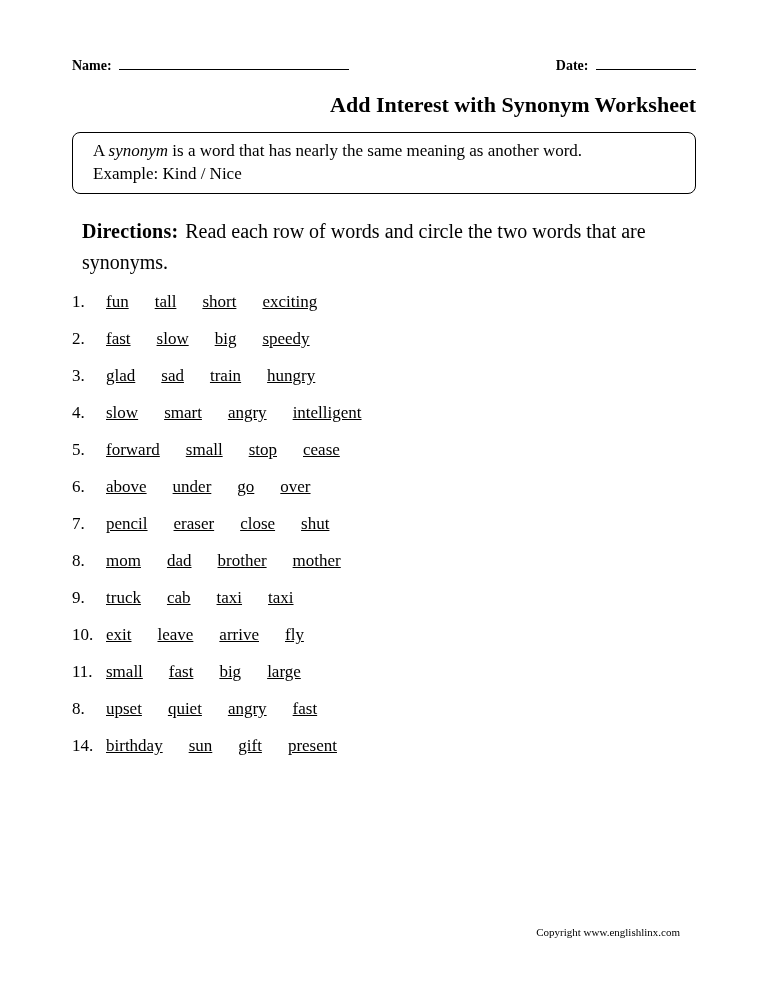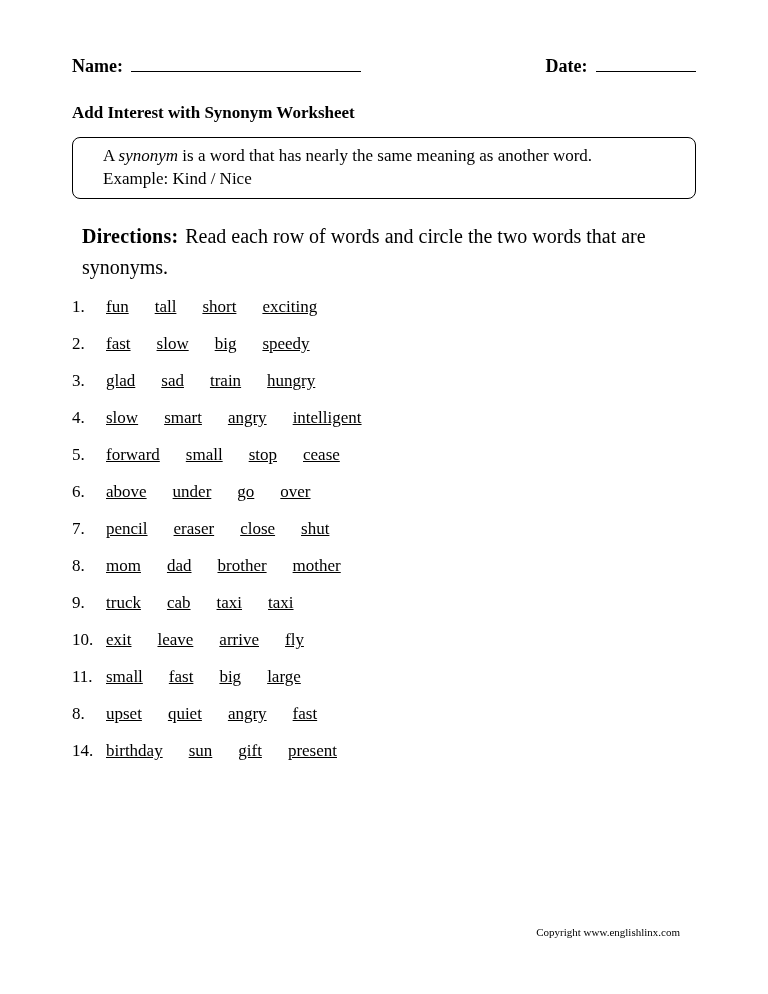--- a/index.html
+++ b/index.html
@@ -9,50 +9,50 @@
       background: #fff;
       font-family: "Times New Roman", Times, serif;
       color: #000;
       padding: 56px 72px 40px 72px;
       position: relative;
     }
     .header-row {
       display: flex;
       justify-content: space-between;
       align-items: baseline;
-      margin-bottom: 26px;
-      font-size: 18px;
+      margin-bottom: 18px;
+      font-size: 14px;
     }
     .header-row .label { font-weight: bold; }
     .name-line {
       display: inline-block;
       border-bottom: 1.5px solid #000;
       width: 230px;
       height: 14px;
       margin-left: 4px;
       vertical-align: baseline;
     }
     .date-line {
       display: inline-block;
       border-bottom: 1.5px solid #000;
       width: 100px;
       height: 14px;
       margin-left: 4px;
       vertical-align: baseline;
     }
     .title {
-      text-align: left;
+      text-align: right;
       font-weight: bold;
-      font-size: 17px;
+      font-size: 22px;
       margin-bottom: 14px;
     }
     .definition-box {
       border: 1.5px solid #000;
       border-radius: 8px;
-      padding: 7px 14px 7px 30px;
+      padding: 7px 14px 7px 20px;
       font-size: 17px;
       line-height: 1.35;
       margin-bottom: 22px;
     }
     .definition-box .term { font-style: italic; }
     .directions {
       font-size: 20px;
       line-height: 1.55;
       margin-bottom: 14px;
       padding-left: 10px;

